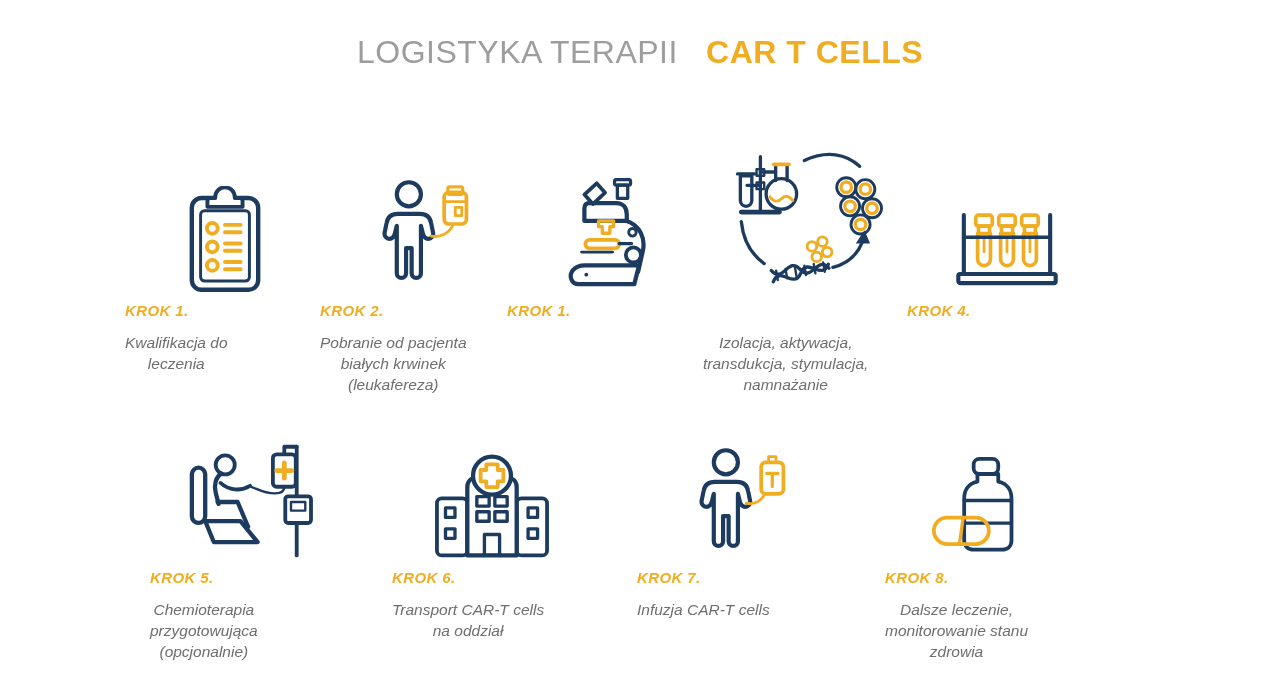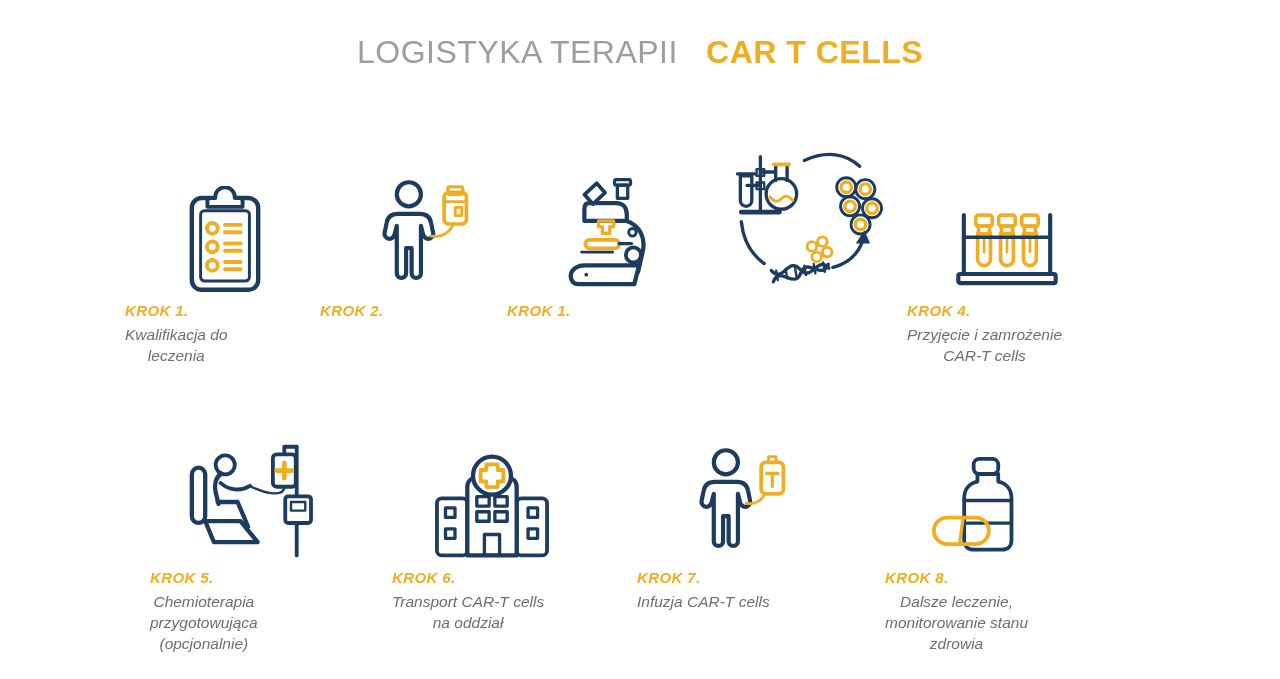--- a/index.html
+++ b/index.html
@@ -9,21 +9,21 @@
   html,body{width:1280px;height:679px;overflow:hidden;}
   body{background:var(--background);font-family:"Liberation Sans",sans-serif;position:relative;}
   .title{position:absolute;top:34px;left:0;width:1280px;text-align:center;font-size:32px;letter-spacing:.5px;white-space:nowrap;}
   .title .t-gray{color:var(--title_gray);font-weight:400;}
   .title .t-yellow{color:var(--yellow);font-weight:700;}
   .step{position:absolute;display:flex;flex-direction:column;align-items:flex-start;text-align:center;font-style:italic;}
   .icon-box{display:flex;align-items:flex-end;justify-content:center;width:100%;}
   .row-top .icon-box{height:146px;}
   .row-bottom .icon-box{height:138px;}
   .krok{margin-top:6px;min-height:20px;font-size:15px;font-weight:700;color:var(--yellow);letter-spacing:.4px;}
-  .desc{margin-top:2px;font-size:15.5px;line-height:21px;color:var(--text_gray);white-space:pre-line;}
+  .desc{margin-top:10px;font-size:15.5px;line-height:21px;color:var(--text_gray);white-space:pre-line;}
   svg{display:block;}
   .sn{fill:none;stroke:var(--navy);stroke-linecap:round;stroke-linejoin:round;}
   .sy{fill:none;stroke:var(--yellow);stroke-linecap:round;stroke-linejoin:round;}
   .fn{fill:var(--navy);stroke:none;}
   .fw{fill:#fff;}
 </style>
 </head>
 <body>
 
 <div class="title">
@@ -55,20 +55,23 @@
       <circle class="sn" cx="44" cy="16" r="13" stroke-width="4.5"></circle>
       <path class="sn" d="M32 37 H56 C63 37 67 41 68 47 L70 57 C71 61 68 64 65 64 C62 64 60 62 59 58 L57 50 V101 C57 104 55 106 52 106 C49 106 47 104 47 101 V74 H41 V101 C41 104 39 106 36 106 C33 106 31 104 31 101 V50 L29 58 C28 62 26 64 23 64 C20 64 17 61 18 57 L20 47 C21 41 25 37 32 37 Z" stroke-width="4.5"></path>
       <rect class="sy" x="86" y="8" width="16" height="8" rx="2" stroke-width="3.5"></rect>
       <rect class="sy" x="82" y="14" width="24" height="34" rx="5" stroke-width="4"></rect>
       <path class="sy" d="M83 24 H105" stroke-width="3"></path>
       <rect class="sy" x="94" y="30" width="7" height="9" stroke-width="3"></rect>
       <path class="sy" d="M92 48 C88 58 78 63 68 61" stroke-width="3"></path>
     </svg>
   </div>
   <div class="krok">KROK 2.</div>
+  <div class="desc">Pobranie od pacjenta
+białych krwinek
+(leukafereza)</div>
 </div>
 
 <div class="step row-top" style="left:507px;top:150px;width:200px;">
   <div class="icon-box">
     <svg width="98" height="118" viewBox="0 0 104 124">
       <path class="sn" d="M28 17 L41 5 L50 15 L37 27 Z" stroke-width="4"></path>
       <rect class="sn" x="60" y="1" width="17" height="6" rx="2" stroke-width="3.5"></rect>
       <rect class="sn" x="63" y="7" width="11" height="14" stroke-width="3.5"></rect>
       <path class="sn" d="M33 26 H62 C69 26 73 31 73 38 V45 H28 V32 C28 28 30 26 33 26 Z" stroke-width="4.5"></path>
       <path class="sn" d="M73 45 C87 50 93 63 90 77 L85 99" stroke-width="4.5"></path>
@@ -128,20 +131,23 @@
       </g>
 
       <g transform="rotate(-10 78 126)">
         <path class="sn" d="M48 132 C58 116 68 144 78 128 C88 112 98 140 108 124" stroke-width="3.5"></path>
         <path class="sn" d="M48 120 C58 136 68 108 78 124 C88 140 98 112 108 128" stroke-width="3.5"></path>
         <path class="sn" d="M53 121 V131 M63 121 V131 M73 121 V131 M83 121 V131 M93 121 V131 M103 121 V131" stroke-width="2.5"></path>
       </g>
     </svg>
   </div>
   <div class="krok"></div>
+  <div class="desc">Izolacja, aktywacja,
+transdukcja, stymulacja,
+namnażanie</div>
 </div>
 
 <div class="step row-top" style="left:907px;top:150px;width:200px;">
   <div class="icon-box">
     <svg width="102" height="90" viewBox="0 0 110 98">
 
       <g class="sy" stroke-width="4">
         <rect x="21" y="10" width="18" height="12" rx="3"></rect>
         <rect x="24" y="22" width="12" height="8"></rect>
         <path d="M23 30 V58 a7 7 0 0 0 14 0 V30"></path>
@@ -155,22 +161,20 @@
         <path d="M73 30 V58 a7 7 0 0 0 14 0 V30"></path>
         <path d="M80 36 V50" stroke-width="3"></path>
       </g>
 
       <path class="sn" d="M8 10 V74 M102 10 V74" stroke-width="4.5"></path>
       <path class="sn" d="M8 34 H102" stroke-width="4"></path>
       <rect class="sn" x="2" y="74" width="106" height="10" rx="2" stroke-width="4.5"></rect>
     </svg>
   </div>
   <div class="krok">KROK 4.</div>
-  <div class="desc">Przyjęcie i zamrożenie
-CAR-T cells</div>
 </div>
 
 <div class="step row-bottom" style="left:150px;top:425px;width:200px;">
   <div class="icon-box">
     <svg width="130" height="122" viewBox="0 0 136 128">
 
       <path class="sn" d="M117 6 V120" stroke-width="4"></path>
       <path class="sn" d="M104 6 H117 M104 6 V12" stroke-width="4"></path>
       <rect class="sn" x="92" y="14" width="24" height="34" rx="4" stroke-width="4"></rect>
       <path class="sy" d="M104 23 V39 M96 31 H112" stroke-width="5"></path>

